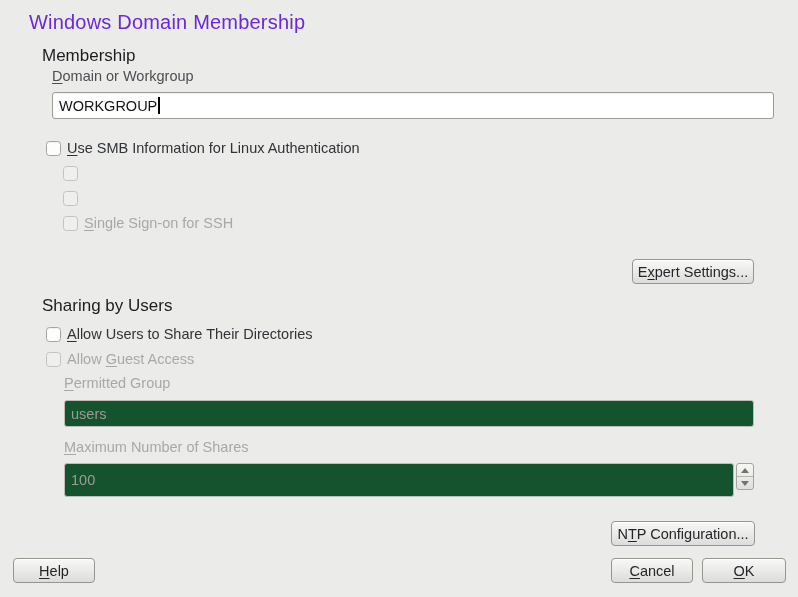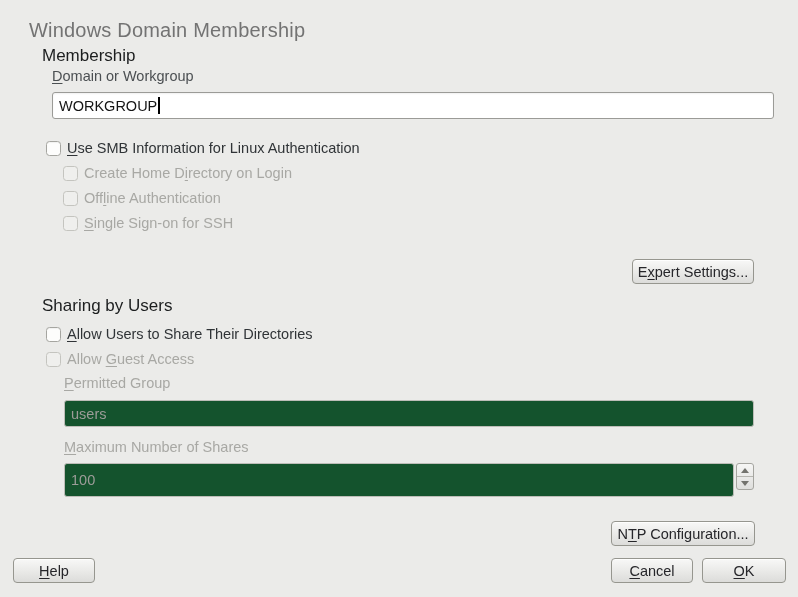--- a/index.html
+++ b/index.html
@@ -8,23 +8,22 @@
     font-family: "Liberation Sans", sans-serif;
     background: #ebebe9;
     position: relative;
     overflow: hidden;
     color: #303437;
   }
   .abs { position: absolute; }
   .title {
     font-size: 20px;
     font-weight: 400;
-    color: #737373;
+    color: #6d28d9;
     letter-spacing: 0.2px;
-    margin-top: 8px;
   }
   .section-label {
     font-size: 17px;
     color: #1c1e1f;
   }
   .field-label {
     font-size: 14.5px;
     color: #4b4f52;
   }
   .field-label.disabled { color: #a8a8a4; }
@@ -126,26 +125,24 @@
     <span class="caret"></span>
   </div>
 
 <div class="abs row" style="left:46px; top:139px;justify-content:center;">
   <span class="cb"></span>
   <span class="row-label"><span></span><span class="mn">U</span><span>se SMB Information for Linux Authentication</span></span>
 </div>
 
 <div class="abs row disabled" style="left:63px; top:164px;">
   <span class="cb"></span>
-  <span class="row-label"><span>Create Home D</span><span class="mn">i</span><span>rectory on Login</span></span>
 </div>
 
 <div class="abs row disabled" style="left:63px; top:189px;">
   <span class="cb"></span>
-  <span class="row-label"><span>Off</span><span class="mn">l</span><span>ine Authentication</span></span>
 </div>
 
 <div class="abs row disabled" style="left:63px; top:214px;">
   <span class="cb"></span>
   <span class="row-label"><span></span><span class="mn">S</span><span>ingle Sign-on for SSH</span></span>
 </div>
 
 <button class="abs btn" style="left:632px; top:259px; width:122px; height:25px;">
     <span>E</span>
     <span class="mn">x</span>

